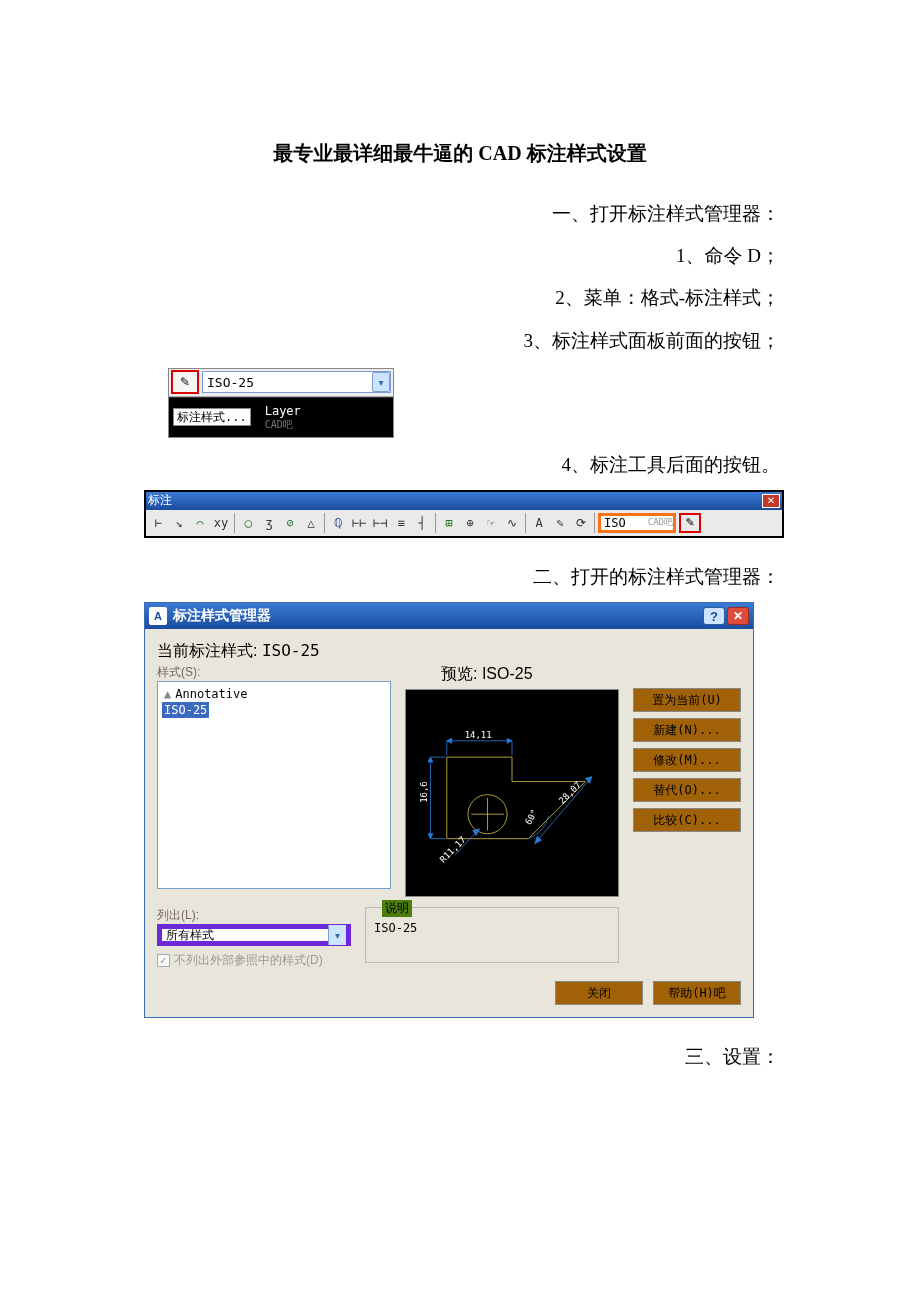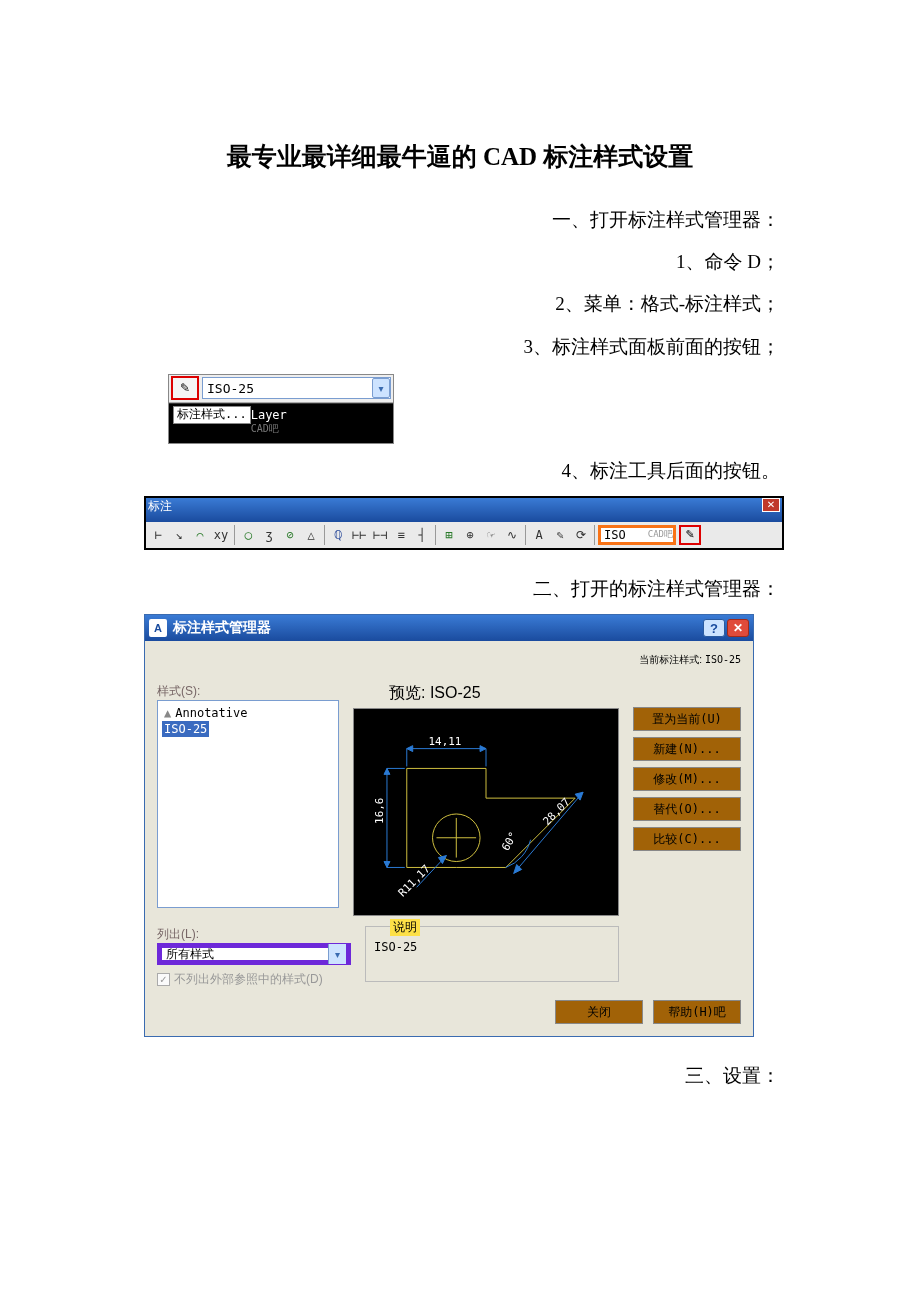--- a/index.html
+++ b/index.html
@@ -3,21 +3,21 @@
   <meta charset="utf-8">
   <style>
     * { margin: 0; padding: 0; box-sizing: border-box; }
     body {
       background: #ffffff;
       font-family: "SimSun", "宋体", serif;
       width: 920px;
       padding: 140px 140px 40px 140px;
     }
     .doc-title {
-      font-size: 25px;
+      font-size: 20px;
       font-weight: bold;
       text-align: center;
       margin-bottom: 30px;
       font-family: "SimSun", "宋体", "Times New Roman", serif;
     }
     .section {
       font-size: 19px;
       line-height: 1.8;
       margin-bottom: 8px;
       text-align: right;
@@ -62,23 +62,23 @@
       background: #cde3ff;
       border: 1px solid #7a9dd0;
       border-radius: 2px;
       display: flex; align-items: center; justify-content: center;
       color: #3a6bb0; font-size: 10px;
     }
     .shot1-row2 {
       background: #000;
       height: 40px;
       display: flex;
-      align-items: flex-start;
+      align-items: center;
       padding: 2px 4px;
-      gap: 0;
+      gap: 14px;
       border-top: 1px solid #333;
     }
     .shot1-badge {
       background: #fff;
       border: 1px solid #888;
       font-size: 12px;
       font-family: "SimSun", monospace;
       padding: 0 3px;
       height: 18px;
       display: flex; align-items: center;
@@ -93,22 +93,23 @@
     
     
     .shot2 {
       margin: 4px 0 4px 4px;
       width: 640px;
       background: #000;
       padding: 2px;
     }
     .shot2-titlebar {
       background: linear-gradient(#3a7bd5, #1a4b9e);
-      height: 24px;
-      display: flex;
+      height: 18px;
+      display: flex;
+      align-items: center;
       justify-content: space-between;
       padding: 0 2px;
     }
     .shot2-title { color: #fff; font-size: 12px; font-family: "SimSun"; }
     .shot2-close {
       width: 18px; height: 14px;
       background: #c0392b;
       color: #fff;
       font-size: 10px;
       display: flex; align-items: center; justify-content: center;
@@ -193,24 +194,24 @@
       color: #fff;
       font-size: 12px; font-weight: bold;
       display: flex; align-items: center; justify-content: center;
     }
     .s3-body {
       background: #e8e6da;
       padding: 12px 12px 12px 12px;
       color: #000;
     }
     .s3-row { display: flex; gap: 14px; }
-    .s3-left { width: 182px; }
+    .s3-left { width: 234px; }
     .s3-mid { flex: 1; display: flex; flex-direction: column; }
     .s3-right { width: 108px; display: flex; flex-direction: column; gap: 6px; padding-top: 24px; }
-    .s3-label { font-size: 10px; margin-bottom: 16px; text-align: right; }
+    .s3-label { font-size: 16px; margin-bottom: 2px; }
     .s3-sublabel { font-size: 12px; color: #766; }
     .s3-list {
       background: #fff;
       border: 1px solid #7a9dd0;
       height: 208px;
       padding: 4px;
       font-size: 12px;
       font-family: monospace;
     }
     .s3-list-item { padding: 1px 2px; display: flex; align-items: center; gap: 4px; }
@@ -266,22 +267,22 @@
       color: #999; font-size: 10px;
     }
     .s3-groupbox {
       border: 1px solid #bbb;
       position: relative;
       padding: 10px 8px 8px 8px;
       height: 56px;
     }
     .s3-grplabel {
       position: absolute;
-      top: -8px; left: 24px;
-      background: #fde047;
+      top: -8px; left: 16px;
+      background: #4d7c0f;
       font-size: 12px;
       padding: 0 3px;
     }
     .s3-desc { font-size: 12px; font-family: monospace; }
     .s3-footer {
       display: flex; justify-content: flex-end; gap: 10px;
       margin-top: 12px;
     }
     .s3-footer .s3-btn { width: 88px; }
     .watermark {

